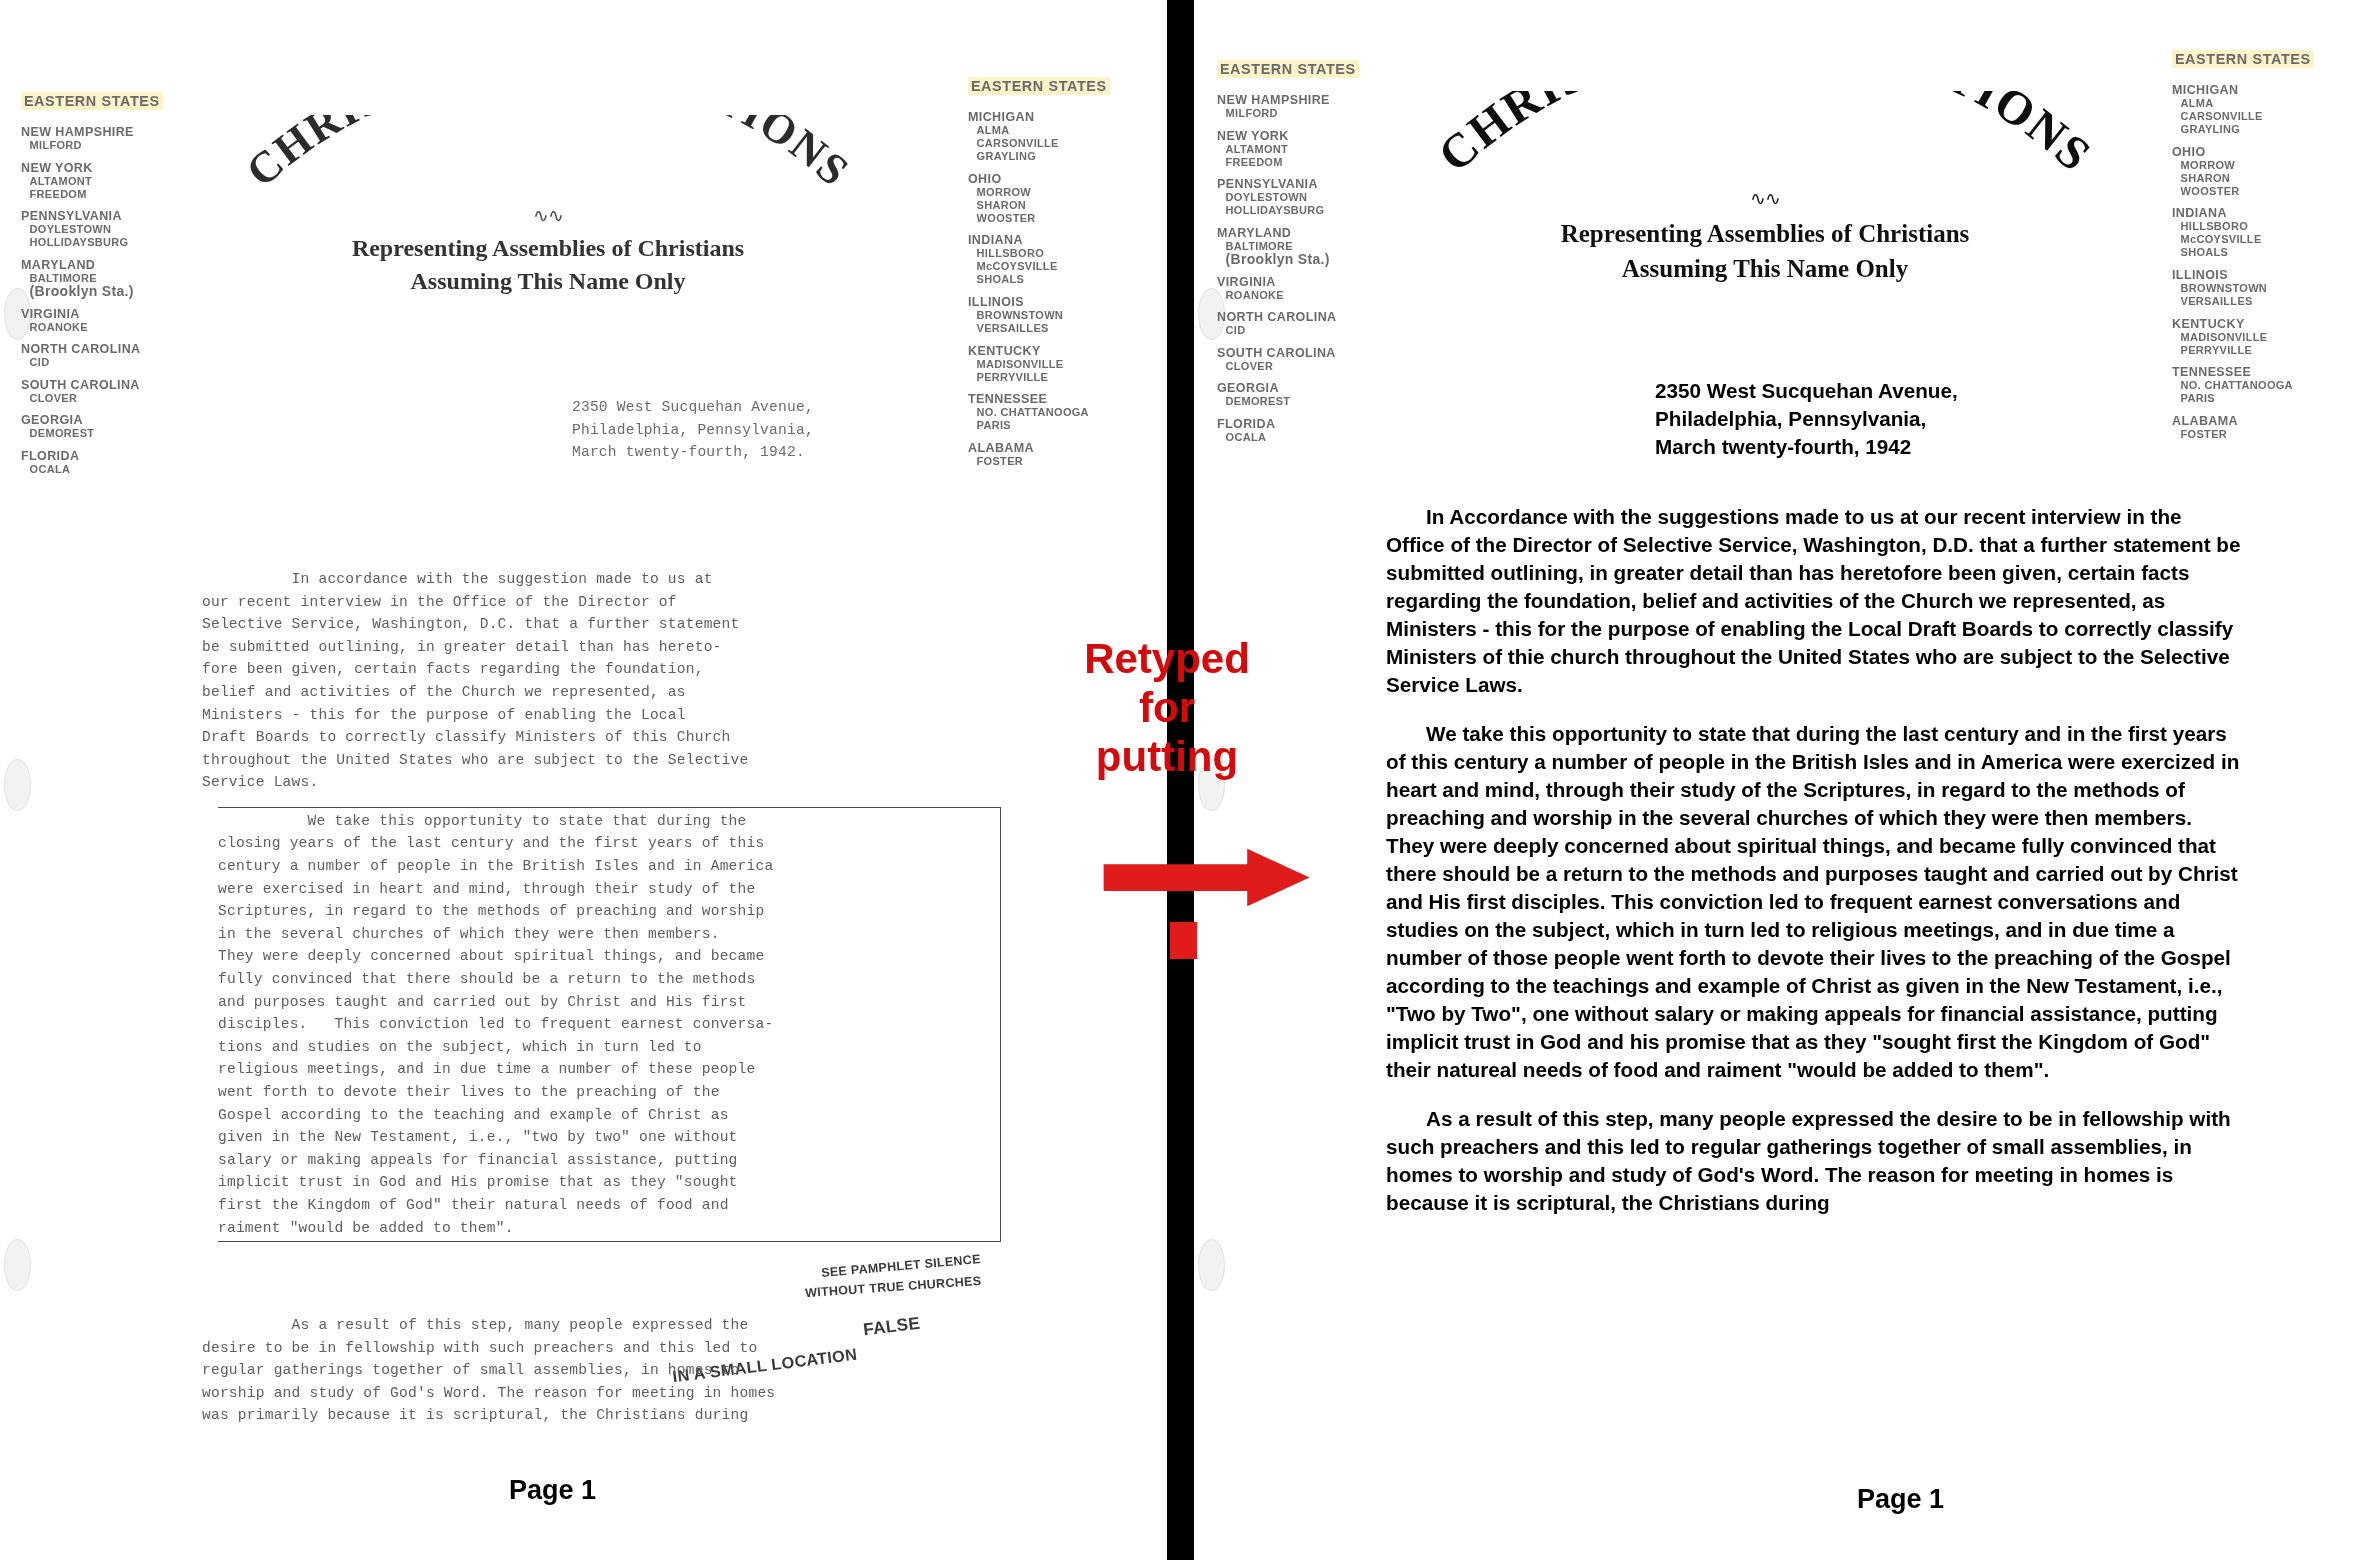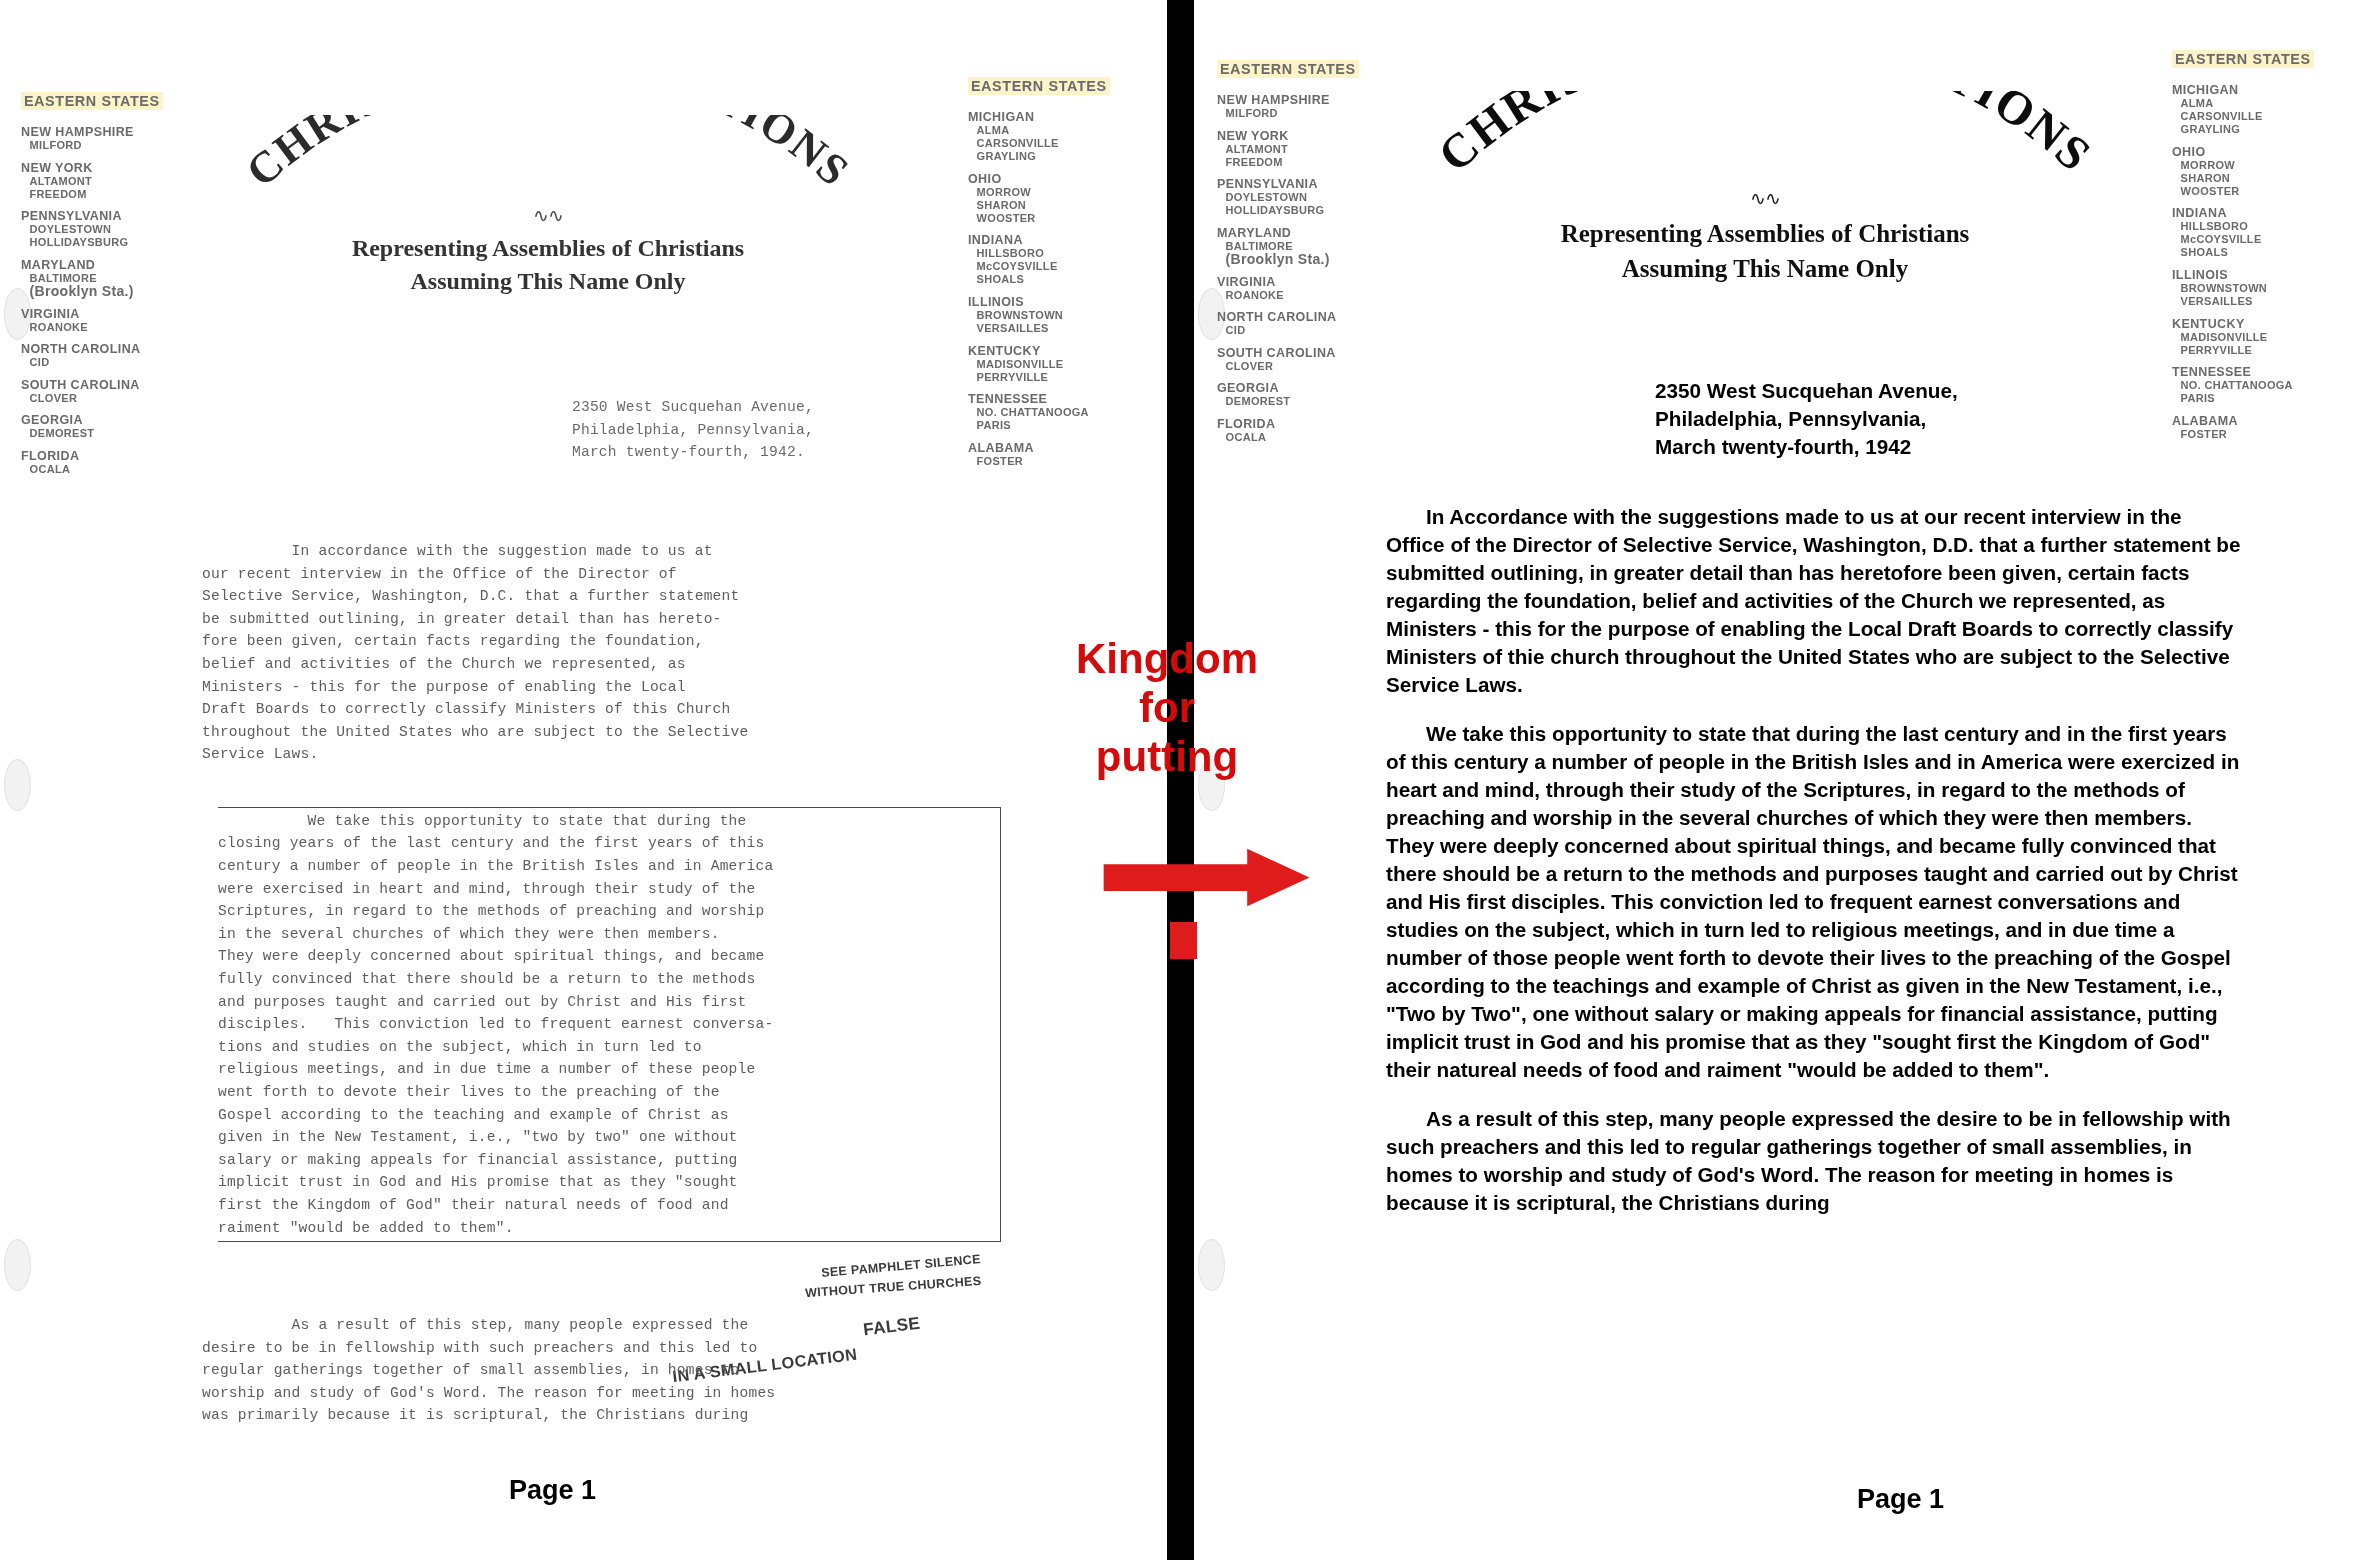--- a/index.html
+++ b/index.html
@@ -257,21 +257,21 @@
       </svg>
       <div class="orn" style="color:#4a4a4a; margin-top:-5.8px;">∿∿</div>
       <div class="sub" style="font-size:24px; color:#333; margin-top:-1.9px;">Representing Assemblies of Christians</div>
       <div class="sub" style="font-size:24px; color:#333; margin-top:5.8px;">Assuming This Name Only</div>
     </div>
 
     <div class="typed addr" style="left:572px; top:396px; width:413px;">2350 West Sucquehan Avenue,
 Philadelphia, Pennsylvania,
 March twenty-fourth, 1942.</div>
 
-    <div class="typed" style="left:202px; top:540px; width:759px;">          In accordance with the suggestion made to us at
+    <div class="typed" style="left:202px; top:568px; width:759px;">          In accordance with the suggestion made to us at
 our recent interview in the Office of the Director of
 Selective Service, Washington, D.C. that a further statement
 be submitted outlining, in greater detail than has hereto-
 fore been given, certain facts regarding the foundation,
 belief and activities of the Church we represented, as
 Ministers - this for the purpose of enabling the Local
 Draft Boards to correctly classify Ministers of this Church
 throughout the United States who are subject to the Selective
 Service Laws.</div>
 
@@ -305,21 +305,21 @@
 regular gatherings together of small assemblies, in homes to
 worship and study of God's Word. The reason for meeting in homes
 was primarily because it is scriptural, the Christians during</div>
 
     <div class="page-label" style="left:509px; top:1475px;">Page 1</div>
   </div>
 
   <div class="divider"></div>
 
   <div class="callout">
-    <div>Kingdom</div>
+    <div>Retyped</div>
     <div>for</div>
     <div>putting</div>
   </div>
   <div class="arrow-wrap">
     <svg width="231" height="67" viewBox="0 0 240 70">
       <path d="M 0,20 L 150,20 L 150,4 L 215,34 L 150,64 L 150,48 L 0,48 Z" fill="#e01b1b"></path>
     </svg>
   </div>
   <div style="position:absolute; left:1170px; top:922px; width:27px; height:37px; background:#e01b1b; z-index:5;"></div>
 

